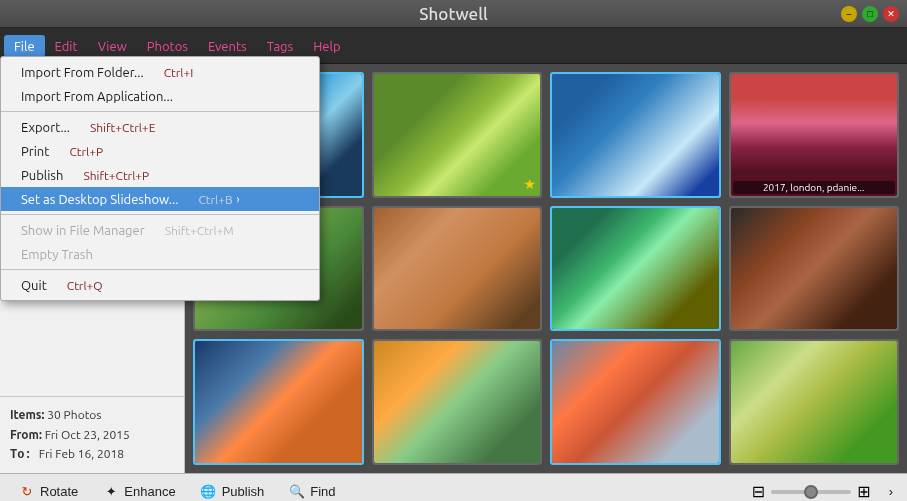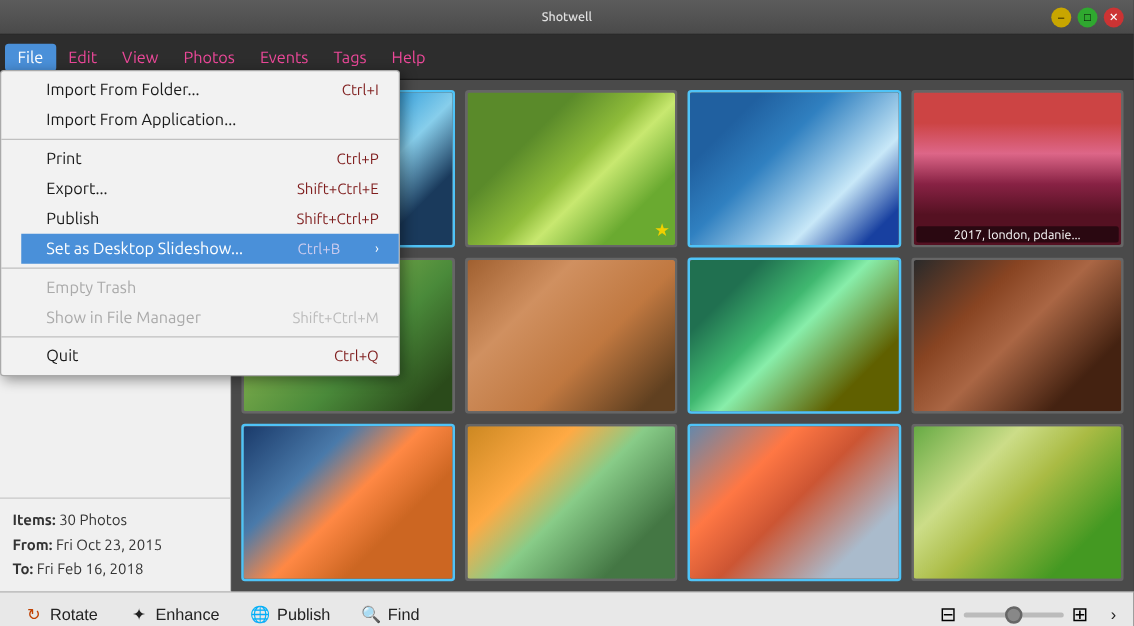--- a/index.html
+++ b/index.html
@@ -18,21 +18,21 @@
       background: linear-gradient(to bottom, #5c5c5c, #4a4a4a);
       height: 28px;
       display: flex;
       align-items: center;
       justify-content: center;
       position: relative;
       border-bottom: 1px solid #2a2a2a;
     }
     .titlebar-title {
       color: #e0e0e0;
-      font-size: 10px;
+      font-size: 17px;
       font-weight: 500;
     }
     .titlebar-controls {
       position: absolute;
       right: 8px;
       top: 50%;
       transform: translateY(-50%);
       display: flex;
       gap: 5px;
     }
@@ -163,26 +163,24 @@
       background: #f2f2f2;
       border: 1px solid #aaa;
       border-radius: 3px;
       box-shadow: 3px 3px 10px rgba(0,0,0,0.4);
       min-width: 320px;
       padding: 3px 0;
     }
     .menu-item {
       display: flex;
       align-items: center;
-      justify-content: space-between;
       padding: 5px 16px 5px 20px;
       cursor: pointer;
       color: #1a1a1a;
       font-size: 13px;
-      margin-left: 16px;
     }
     .menu-item.highlighted {
       background: #4a90d9;
       color: #fff;
     }
     .menu-item.disabled {
       color: #aaa;
       cursor: default;
     }
     .menu-shortcut {
@@ -302,21 +300,21 @@
       <div class="sidebar-bottom">
         <div>
           <span style="font-weight:600;margin-top:40px;">Items: </span>
           <span>30 Photos</span>
         </div>
         <div>
           <span style="font-weight:600;">From: </span>
           <span>Fri Oct 23, 2015</span>
         </div>
         <div>
-          <span style="font-weight:600;">To: </span>
+          <span style="font-weight:600;font-family:Liberation Mono, monospace;">To: </span>
           <span>Fri Feb 16, 2018</span>
         </div>
       </div>
     </div>
 
     <div class="photo-area" id="photo-grid">
     <div class="photo-thumb selected">
           <div class="inner p1"></div>
         </div>
         <div class="photo-thumb">
@@ -393,47 +391,47 @@
         <span class="menu-shortcut">Ctrl+I</span>
       </div>
       <div class="menu-item">
         <span>Import From Application...</span>
         <span class="menu-shortcut"></span>
       </div>
 
       <div class="menu-separator"></div>
 
       <div class="menu-item">
+        <span>Export...</span>
+        <span class="menu-shortcut">Shift+Ctrl+E</span>
+      </div>
+      <div class="menu-item">
         <span>Print</span>
         <span class="menu-shortcut">Ctrl+P</span>
-      </div>
-      <div class="menu-item">
-        <span>Export...</span>
-        <span class="menu-shortcut">Shift+Ctrl+E</span>
       </div>
       <div class="menu-item">
         <span>Publish</span>
         <span class="menu-shortcut">Shift+Ctrl+P</span>
       </div>
       <div class="menu-item highlighted">
         <span>Set as Desktop Slideshow...</span>
         <span class="menu-shortcut">Ctrl+B</span>
         <span class="menu-cursor">›</span>
       </div>
 
       <div class="menu-separator"></div>
 
       <div class="menu-item disabled">
+        <span>Show in File Manager</span>
+        <span class="menu-shortcut" style="color:#bbb;">Shift+Ctrl+M</span>
+      </div>
+      <div class="menu-item disabled">
         <span>Empty Trash</span>
         <span class="menu-shortcut"></span>
       </div>
-      <div class="menu-item disabled">
-        <span>Show in File Manager</span>
-        <span class="menu-shortcut" style="color:#bbb;">Shift+Ctrl+M</span>
-      </div>
 
       <div class="menu-separator"></div>
 
       <div class="menu-item">
         <span>Quit</span>
         <span class="menu-shortcut">Ctrl+Q</span>
       </div>
 
     </div>
   </div>

